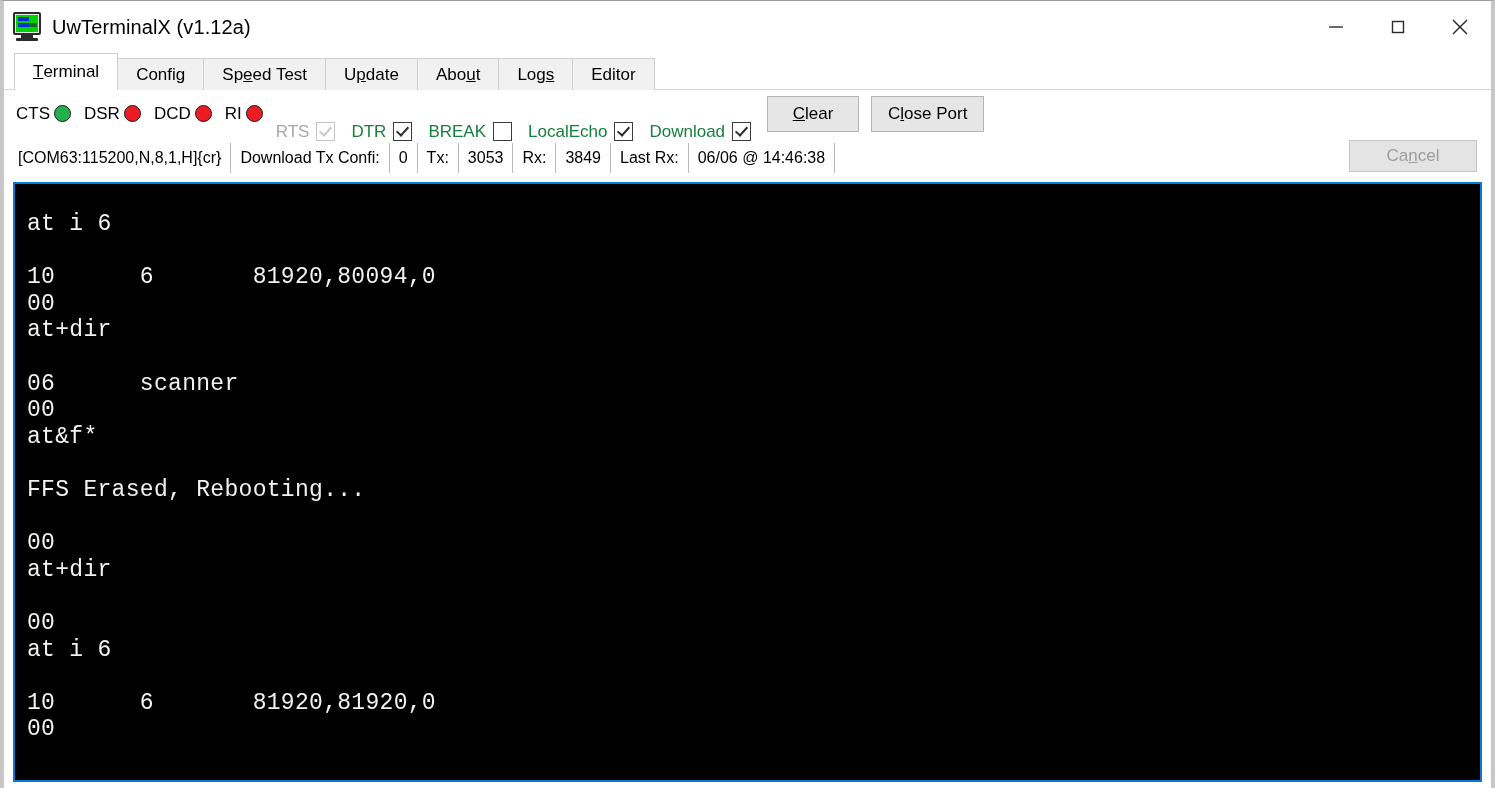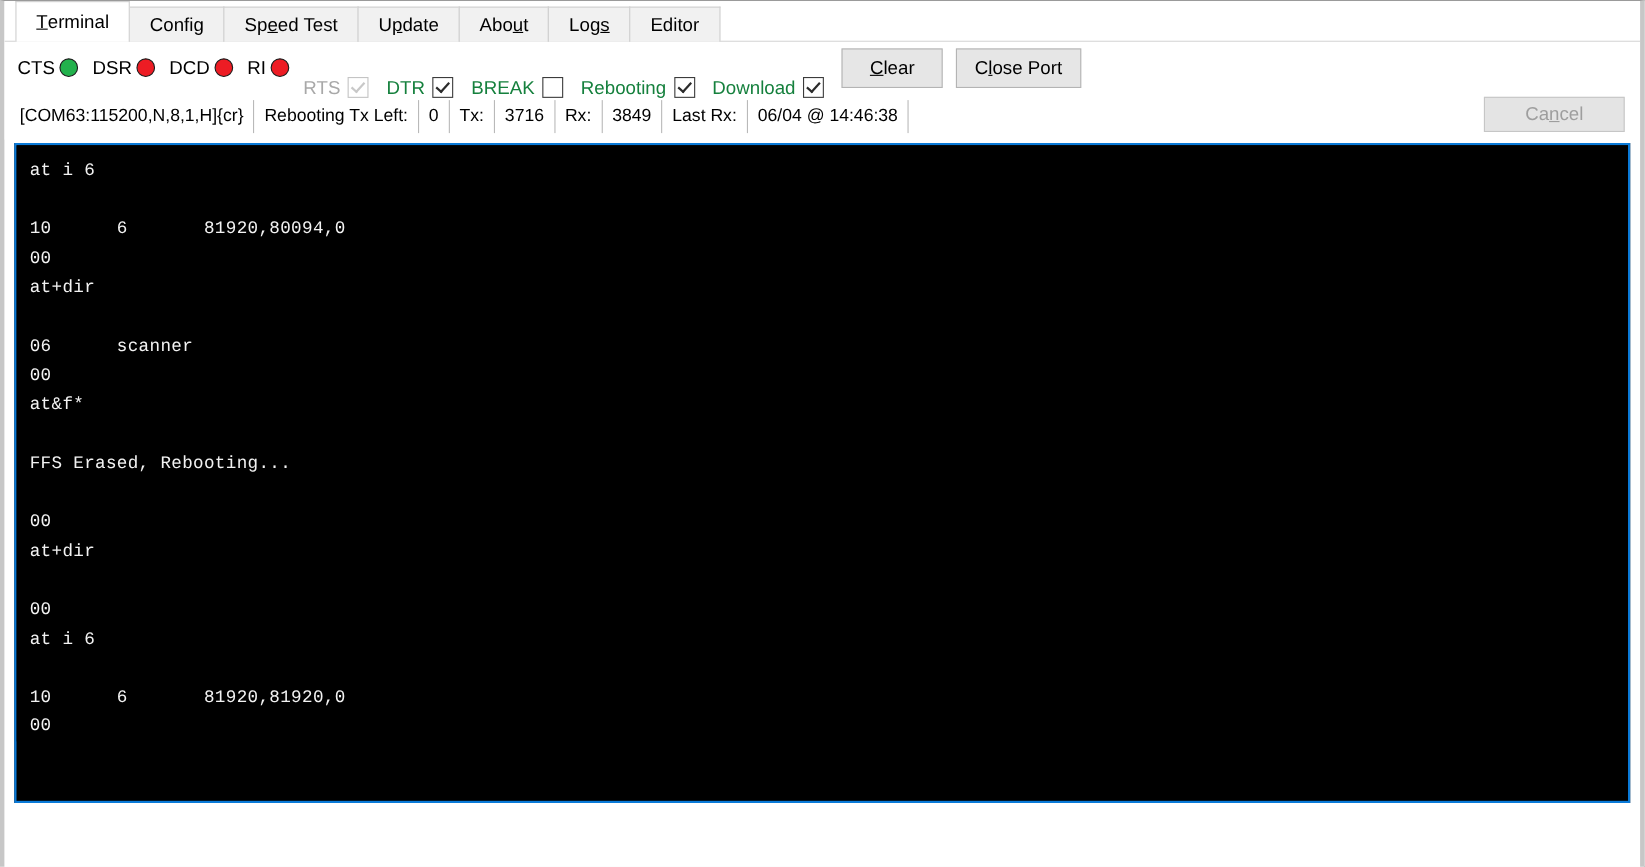--- a/index.html
+++ b/index.html
@@ -263,37 +263,65 @@
     margin: 3px 9px 0 9px;
     height: 600px;
     border: 2px solid #0a7ad8;
     background: #000000;
     box-sizing: border-box;
     overflow: hidden;
     position: relative;
   }
   #terminal-text {
     margin: 0;
-    padding: 10px 0 0 12px;
+    padding: 27px 0 0 12px;
     color: #f2f2f2;
     background: #000000;
     font-family: "Liberation Mono", "DejaVu Sans Mono", monospace;
-    font-size: 16px;
+    font-size: 23px;
     line-height: 26.6px;
     white-space: pre;
     tab-size: 8;
     -moz-tab-size: 8;
     letter-spacing: 0.3px;
   }
 </style>
 </head>
 <body>
 
 <div id="app-window">
 
+  <div id="titlebar">
+    <div id="app-icon">
+      <div class="case"></div>
+      <div class="screen"></div>
+      <div class="stand"></div>
+      <div class="base"></div>
+    </div>
+    <div id="window-title">UwTerminalX (v1.12a)</div>
+
+    <div id="window-controls">
+      <div class="winbtn">
+        <svg width="22" height="22" viewBox="0 0 22 22">
+            <line x1="4" y1="11" x2="18" y2="11" stroke="#2b2b2b" stroke-width="1.4"></line>
+          </svg>
+      </div>
+      <div class="winbtn">
+        <svg width="22" height="22" viewBox="0 0 22 22">
+            <rect x="5.5" y="5.5" width="11" height="11" fill="none" stroke="#2b2b2b" stroke-width="1.4"></rect>
+          </svg>
+      </div>
+      <div class="winbtn">
+        <svg width="24" height="24" viewBox="0 0 24 24">
+            <line x1="5" y1="5" x2="19" y2="19" stroke="#2b2b2b" stroke-width="1.5"></line>
+            <line x1="19" y1="5" x2="5" y2="19" stroke="#2b2b2b" stroke-width="1.5"></line>
+          </svg>
+      </div>
+    </div>
+  </div>
 
   <div id="tabbar">
     <div class="tab active"><span class="accel">T</span>erminal</div>
     <div class="tab">Confi<span class="accel">g</span></div>
     <div class="tab">Sp<span class="accel">e</span>ed Test</div>
     <div class="tab">U<span class="accel">p</span>date</div>
     <div class="tab">Abo<span class="accel">u</span>t</div>
     <div class="tab">Log<span class="accel">s</span></div>
     <div class="tab">Editor</div>
   </div>
@@ -325,50 +353,50 @@
       </div>
       <div class="chk-group">
         <span class="chk-label">DTR</span>
         <span class="checkbox checked"></span>
       </div>
       <div class="chk-group">
         <span class="chk-label">BREAK</span>
         <span class="checkbox"></span>
       </div>
       <div class="chk-group">
-        <span class="chk-label">Rebooting</span>
+        <span class="chk-label">LocalEcho</span>
         <span class="checkbox checked"></span>
       </div>
       <div class="chk-group">
         <span class="chk-label">Download</span>
         <span class="checkbox checked"></span>
       </div>
 
       <div class="pushbtn"><span class="accel">C</span>lear</div>
       <div class="pushbtn">C<span class="accel">l</span>ose Port</div>
     </div>
 
     <div id="status-row">
       <div class="status-cell">[COM63:115200,N,8,1,H]{cr}</div>
       <div class="divider"></div>
-      <div class="status-cell">Rebooting Tx Left:</div>
+      <div class="status-cell">Download Tx Confi:</div>
       <div class="divider"></div>
       <div class="status-cell">0</div>
       <div class="divider"></div>
       <div class="status-cell">Tx:</div>
       <div class="divider"></div>
-      <div class="status-cell">3716</div>
+      <div class="status-cell">3053</div>
       <div class="divider"></div>
       <div class="status-cell">Rx:</div>
       <div class="divider"></div>
       <div class="status-cell">3849</div>
       <div class="divider"></div>
       <div class="status-cell">Last Rx:</div>
       <div class="divider"></div>
-      <div class="status-cell">06/04 @ 14:46:38</div>
+      <div class="status-cell">06/06 @ 14:46:38</div>
       <div class="divider"></div>
 
       <div id="cancel-wrap">
         <div class="pushbtn disabled">Ca<span class="accel">n</span>cel</div>
       </div>
     </div>
   </div>
 
   <div id="terminal-wrap" style="border-color: rgb(10, 122, 216); background: rgb(0, 0, 0);">
     <pre id="terminal-text" style="color: rgb(242, 242, 242); background: rgb(0, 0, 0);">at i 6

